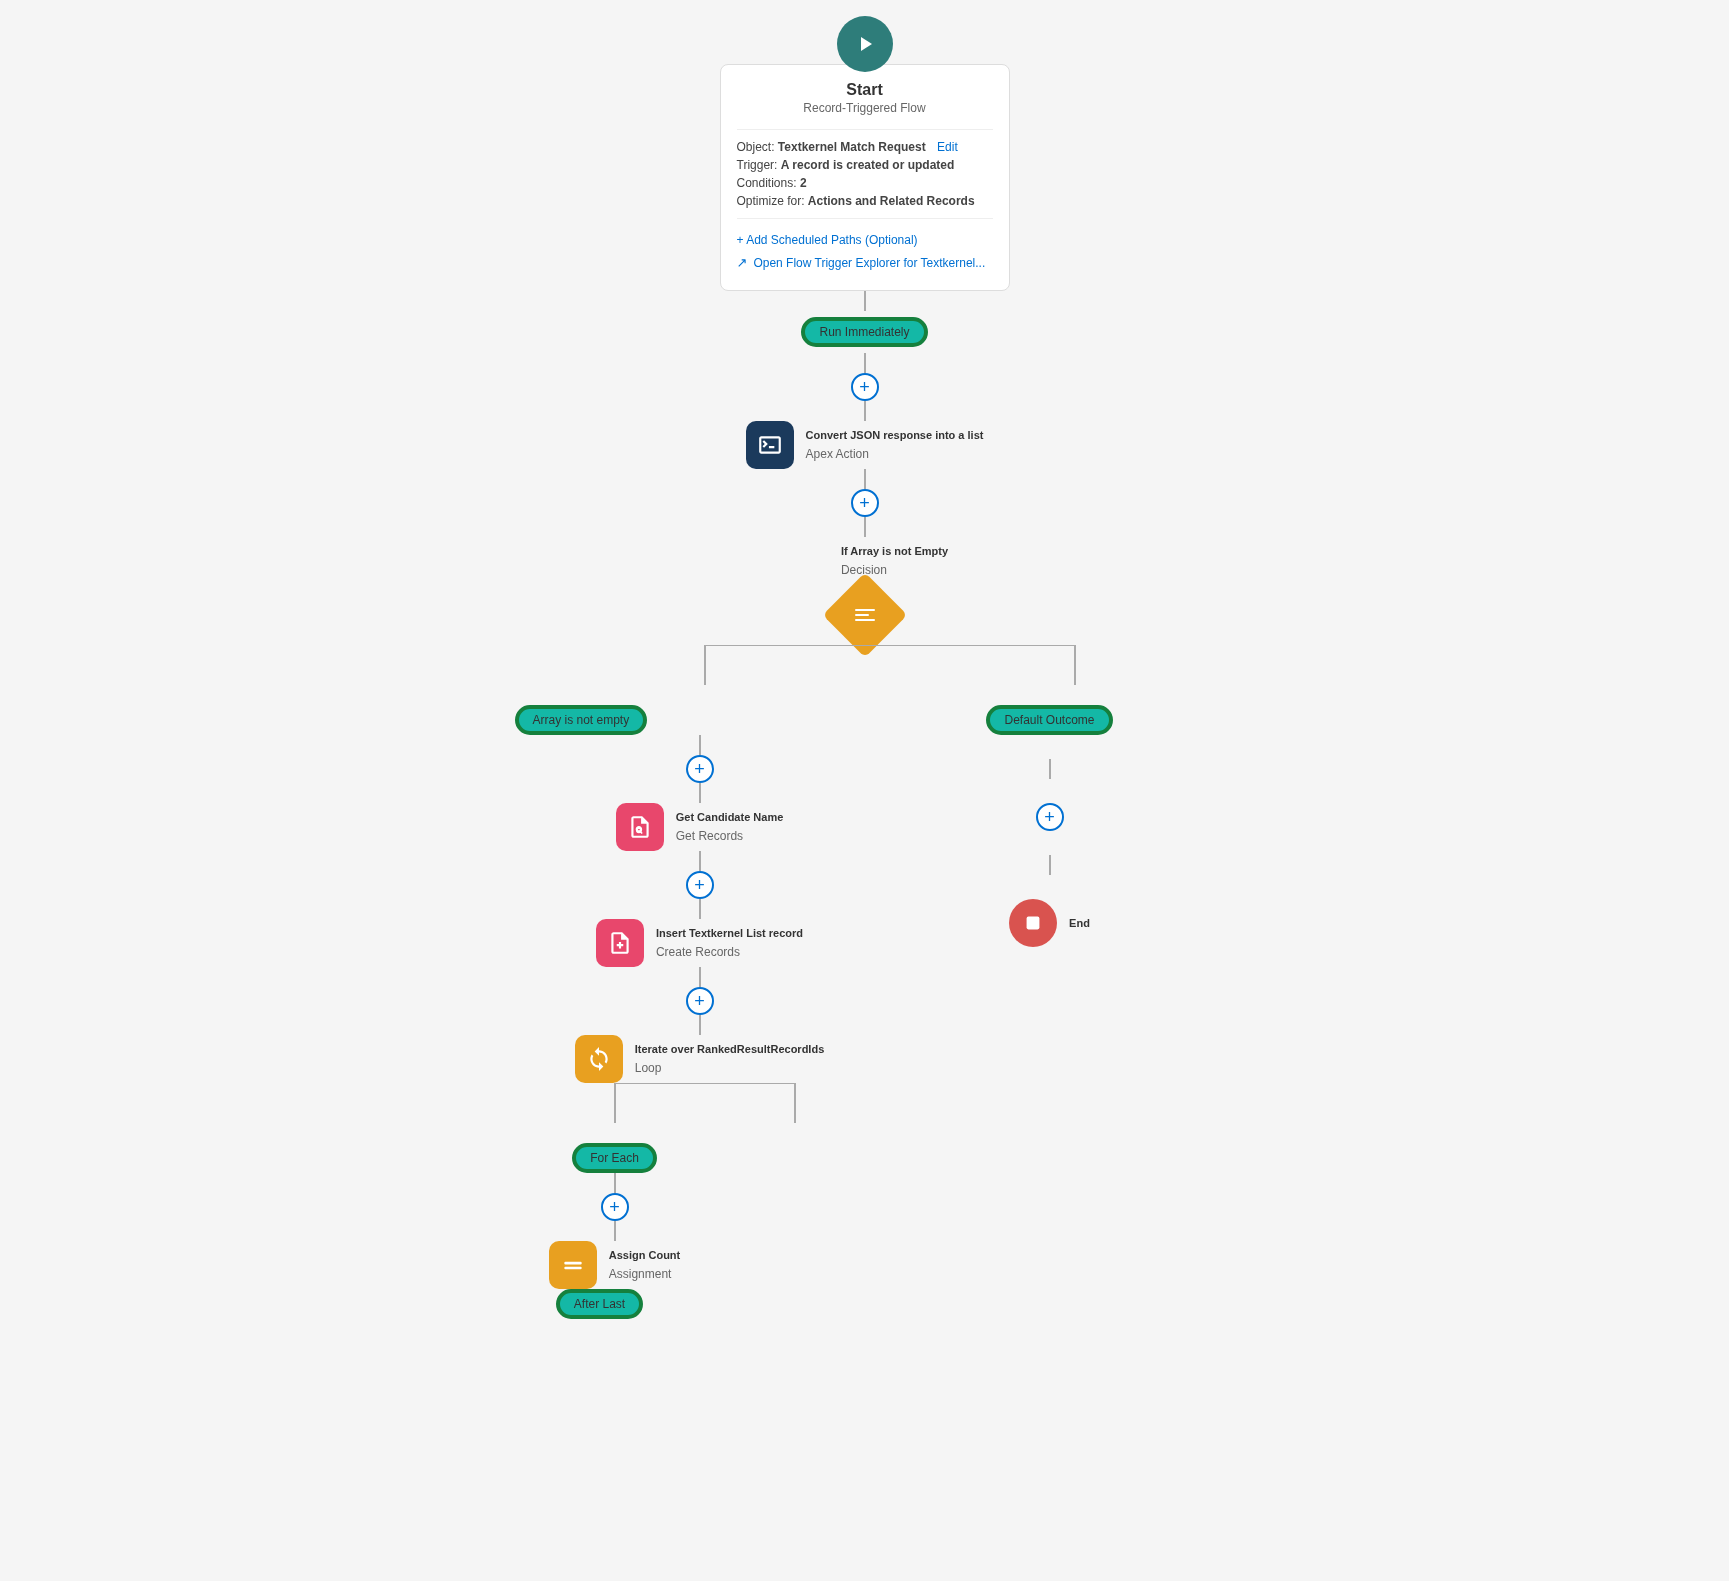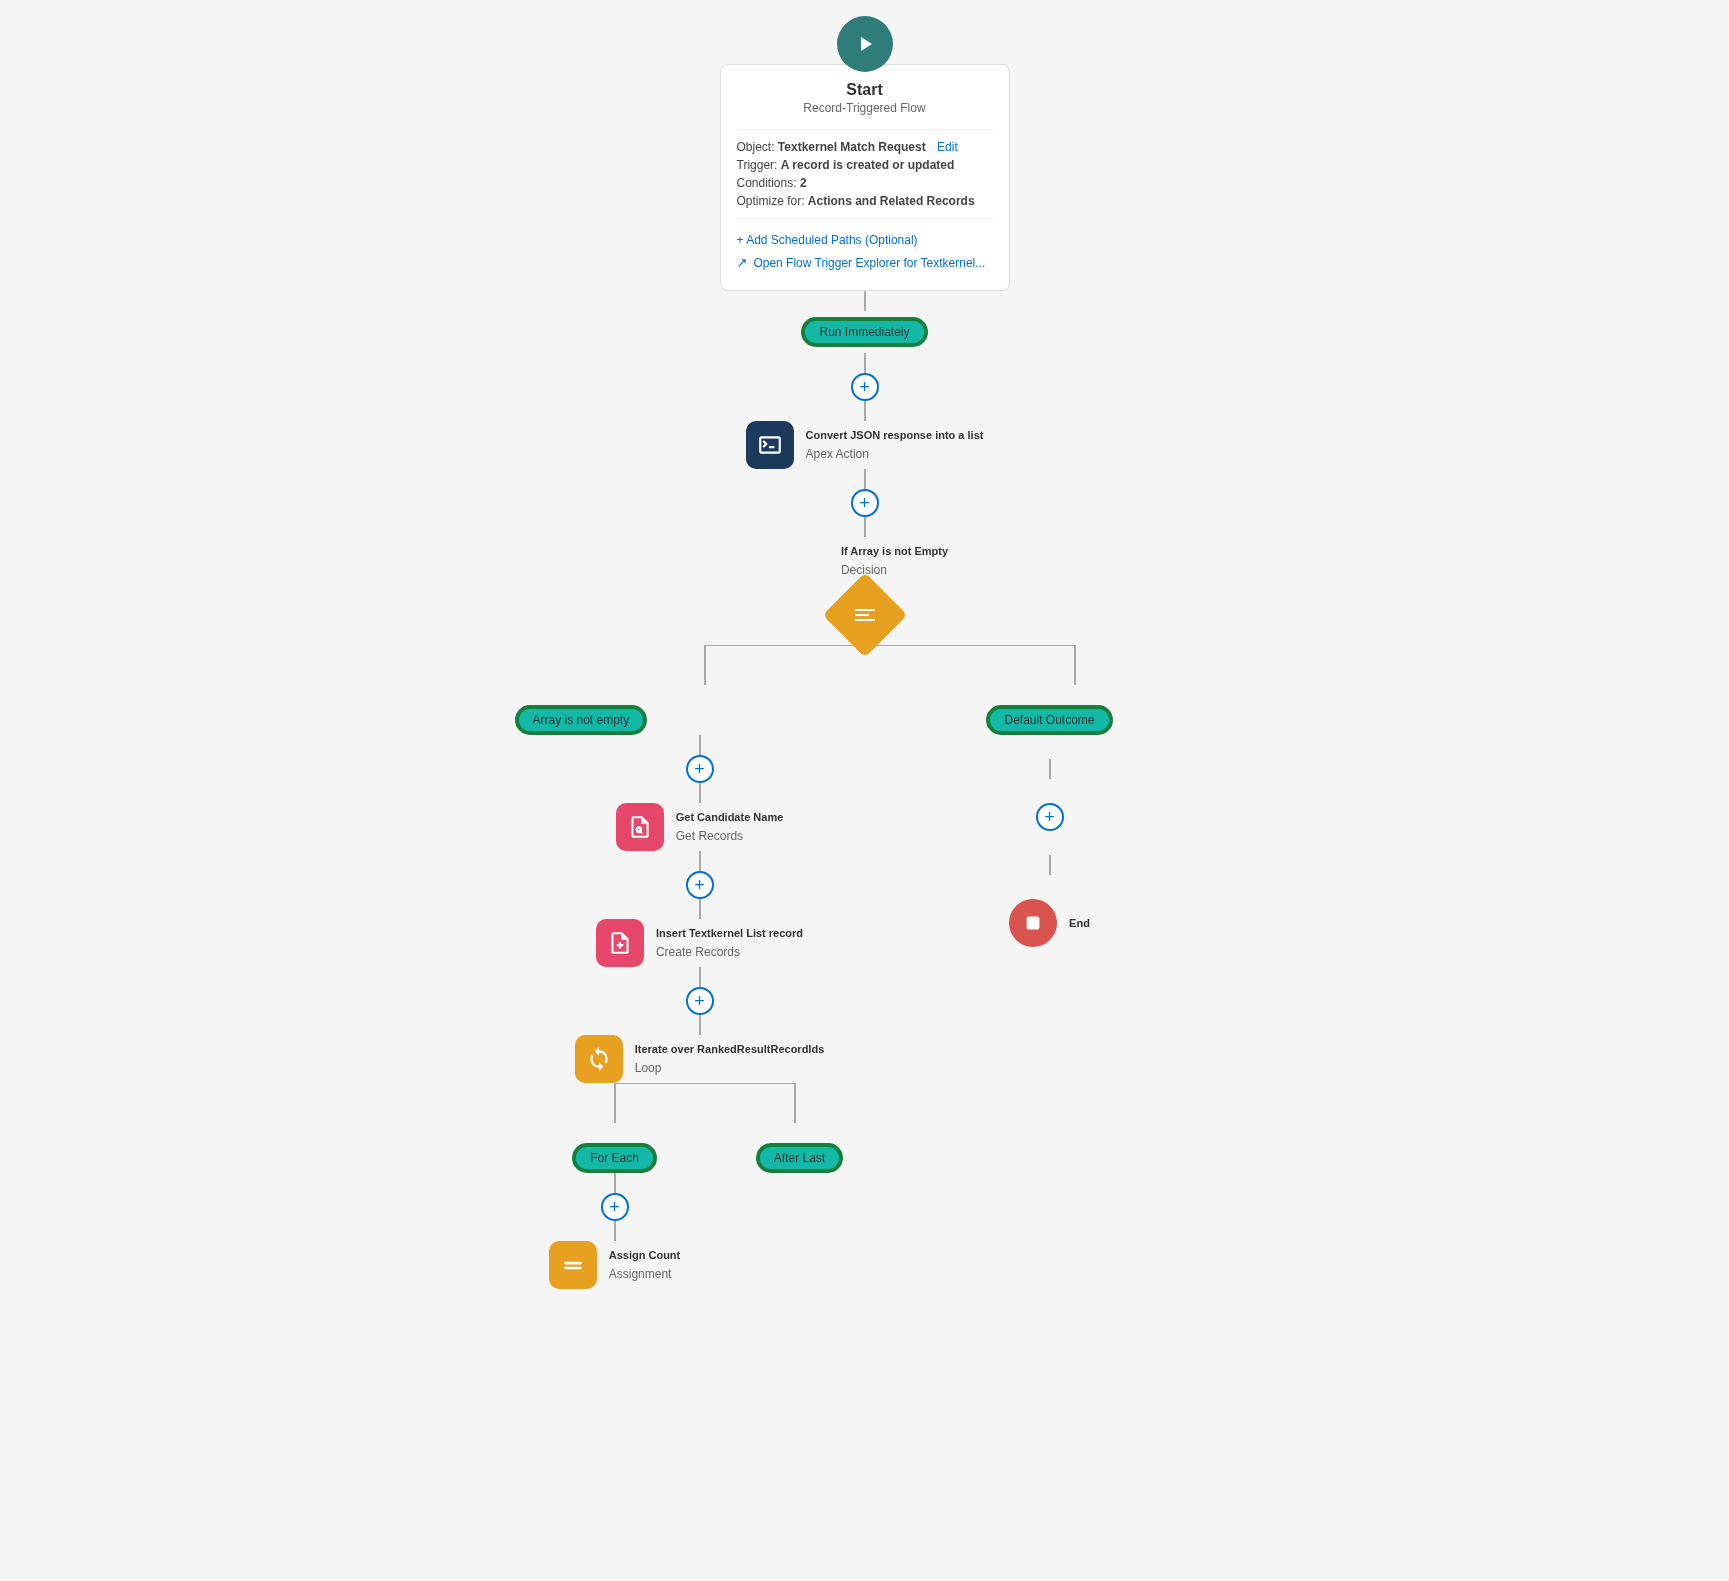--- a/index.html
+++ b/index.html
@@ -369,21 +369,21 @@
             </div>
           </div>
 
           <svg width="370" height="60" style="display:block;">
             <line x1="185" y1="0" x2="100" y2="0" stroke="#aaa" stroke-width="2"></line>
             <line x1="100" y1="0" x2="100" y2="40" stroke="#aaa" stroke-width="2"></line>
             <line x1="185" y1="0" x2="280" y2="0" stroke="#aaa" stroke-width="2"></line>
             <line x1="280" y1="0" x2="280" y2="40" stroke="#aaa" stroke-width="2"></line>
           </svg>
 
-          <div style="display:flex;flex-direction:row;align-items:flex-start;width:370px;">
+          <div style="display:flex;flex-direction:column;align-items:flex-start;width:370px;">
 
             <div style="display:flex;flex-direction:column;align-items:center;width:200px;">
               <div class="label-pill">For Each</div>
               <div class="connector-line connector-line-short"></div>
               <div class="add-btn">+</div>
               <div class="connector-line connector-line-short"></div>
 
               <div class="action-node">
                 <div class="action-icon-box orange">
                   <svg width="26" height="26" viewBox="0 0 24 24" fill="white">

